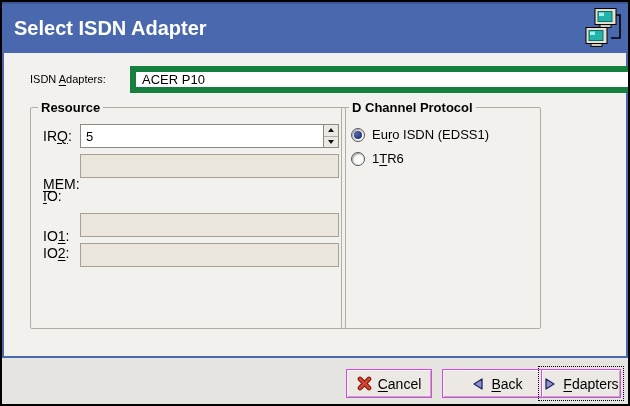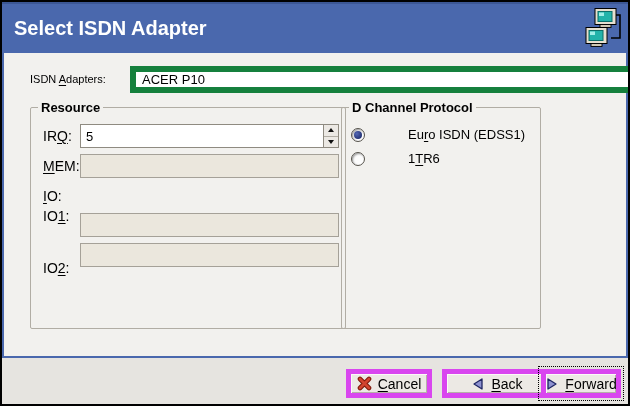--- a/index.html
+++ b/index.html
@@ -40,31 +40,31 @@
   .res-field.disabled { background:#ebe7dd; border-color:#a5a198; }
   .res-field input { flex:1; min-width:0; border:none; outline:none; background:transparent; font:13px "Liberation Sans",sans-serif; padding:0 0 0 5px; color:#000; }
   .spin-col { width:15px; display:flex; flex-direction:column; border-left:1px solid #8f8b81; background:#ece9e4; }
   .spin-btn { flex:1; display:flex; align-items:center; justify-content:center; cursor:default; }
   .spin-btn.up { border-bottom:1px solid #b2aea5; }
   .tri { width:0; height:0; border-left:3px solid transparent; border-right:3px solid transparent; }
   .tri.up { border-bottom:4px solid #111; }
   .tri.down { border-top:4px solid #111; }
 
   
-  .radio-row { position:absolute; left:9px; height:20px; display:flex; align-items:center; cursor:default;gap:36px; }
+  .radio-row { position:absolute; left:9px; height:20px; display:flex; align-items:center; cursor:default; }
   .radio-row.r0 { top:17px; } .radio-row.r1 { top:41px;align-items:center; }
   .radio { width:14px; height:14px; border-radius:50%; background:#fdfdfd; border:1px solid #55524b;
     box-shadow:inset 1px 1px 2px rgba(0,0,0,.38), inset -1px -1px 0 #fff; position:relative; flex:0 0 auto; }
   .radio.checked::after { content:""; position:absolute; left:2px; top:2px; width:8px; height:8px; border-radius:50%;
     background:radial-gradient(circle at 35% 35%, #5468b5, #263577 70%); }
   .radio-label { margin-left:7px; font-size:13px; line-height:20px; white-space:nowrap; }
 
   
   .button-bar { position:absolute; left:0; top:356px; width:626px; height:46px; background:#e6e4e0; }
-  .btn { position:absolute; top:11px; height:29px; background:#ece9e4; border:5px solid #d946ef;
+  .btn { position:absolute; top:11px; height:29px; background:#ece9e4; border:1px solid #d946ef;
     box-shadow:inset 1px 1px 0 #fbfaf7, inset -1px -1px 0 #b5b1a8;
     display:flex; align-items:center; justify-content:center; gap:6px;
     font:14px "Liberation Sans",sans-serif; cursor:default; }
   .btn-cancel { left:344px; width:86px; }
   .btn-back { left:440px; width:110px; }
   .focus-wrap { position:absolute; left:536px; top:8px; width:86px; height:35px; border:1px dotted #000; padding:2px; }
   .btn-forward { position:relative; left:0; top:0; width:100%; height:100%; }
 
   .mn { text-decoration:underline; text-underline-offset:2px; }
   .btn-icon { display:flex; align-items:center; }
@@ -122,33 +122,33 @@
           <div class="spin-col">
             <div class="spin-btn up">
                 <span class="tri up"></span>
               </div>
             <div class="spin-btn">
                 <span class="tri down"></span>
               </div>
           </div>
         </div>
 
-        <label class="res-label" style="top:46px"><span></span><span class="mn">M</span><span>EM:</span></label>
+        <label class="res-label" style="top:64px"><span></span><span class="mn">M</span><span>EM:</span></label>
         <div class="res-field disabled" style="top:46px">
           <input type="text" disabled="" value="" style="">
         </div>
 
         <label class="res-label" style="top:76px"><span></span><span class="mn">I</span><span>O:</span></label>
 
-        <label class="res-label" style="top:96px"><span>IO</span><span class="mn">1</span><span>:</span></label>
+        <label class="res-label" style="top:116px"><span>IO</span><span class="mn">1</span><span>:</span></label>
         <div class="res-field disabled" style="top:105px">
           <input type="text" disabled="" value="" style="">
         </div>
 
-        <label class="res-label" style="top:148px"><span>IO</span><span class="mn">2</span><span>:</span></label>
+        <label class="res-label" style="top:133px"><span>IO</span><span class="mn">2</span><span>:</span></label>
         <div class="res-field disabled" style="top:135px">
           <input type="text" disabled="" value="" style="">
         </div>
       </div>
 
       <div class="group group-dchannel">
         <span class="group-title">D Channel Protocol</span>
 
         <div class="radio-row r0">
           <span class="radio checked"></span>
@@ -185,18 +185,18 @@
       <span><span></span><span class="mn">B</span><span>ack</span></span>
     </div>
 
     <div class="focus-wrap">
       <div class="btn btn-forward">
         <span class="btn-icon">
           <svg width="14" height="14" viewBox="0 0 14 14">
               <path d="M3 2 L11 7 L3 12 Z" fill="#8d91cf" stroke="#1e2563" stroke-width="1.3" stroke-linejoin="round"></path>
             </svg>
         </span>
-        <span><span></span><span class="mn">F</span><span>orward</span></span>
+        <span><span></span><span class="mn">F</span><span>dapters</span></span>
       </div>
     </div>
 
   </div>
 </div>
 
 </body></html>

